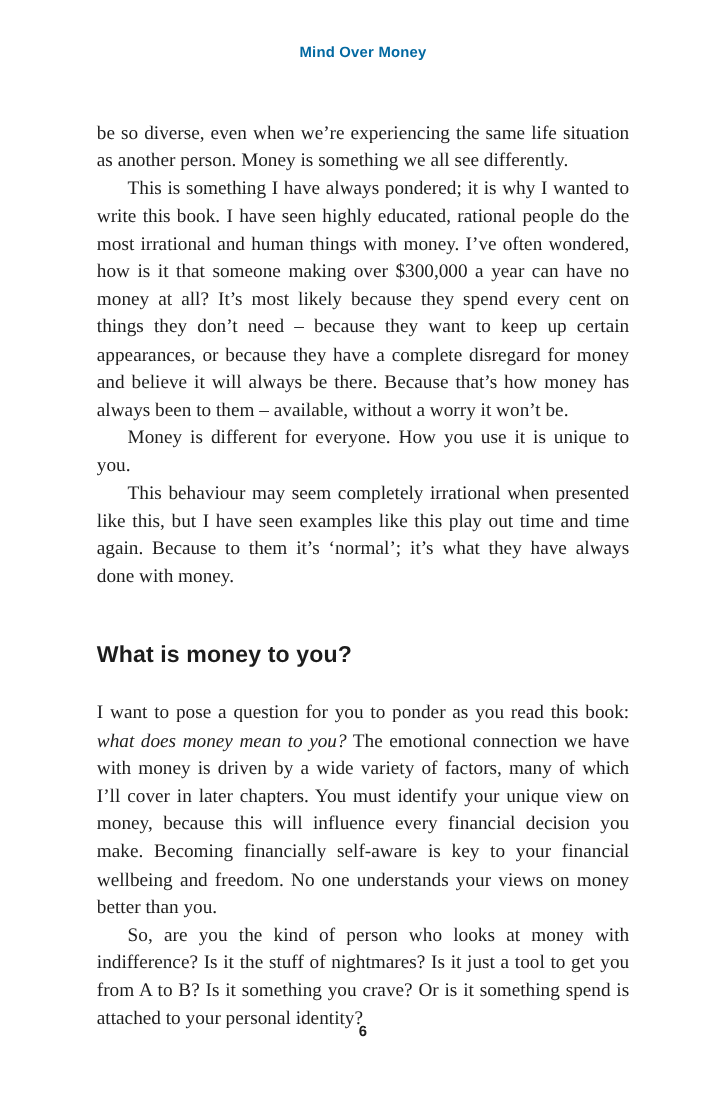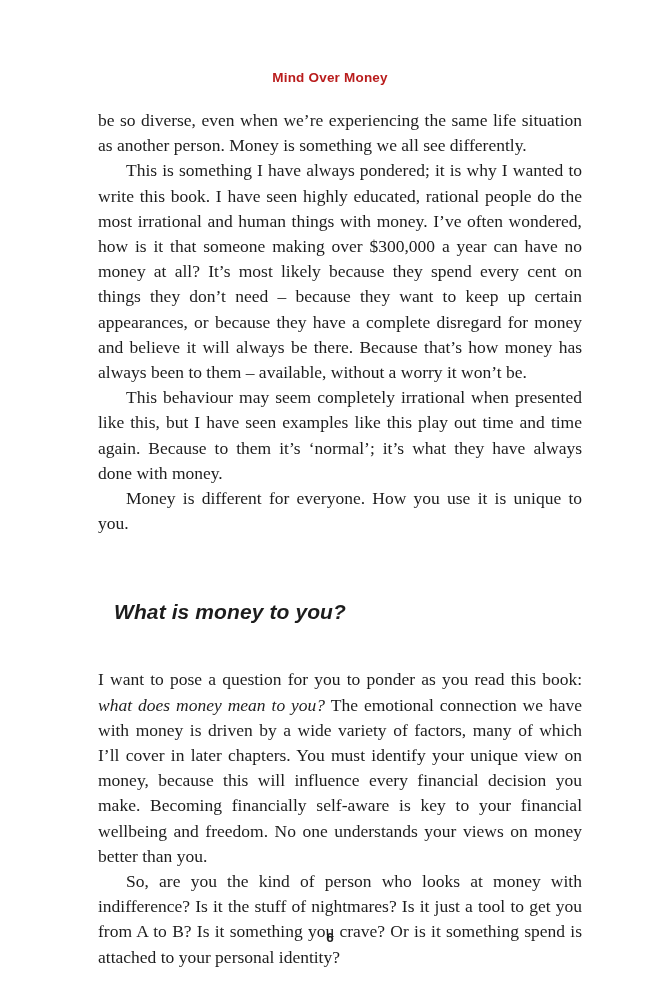--- a/index.html
+++ b/index.html
@@ -11,57 +11,56 @@
     position: relative;
     width: 660px;
     height: 1000px;
     background: #ffffff;
     overflow: hidden;
     font-family: "Liberation Serif", serif;
     color: #1d1d1d;
   }
   .running-header {
     position: absolute;
-    top: 70px;
+    top: 40px;
     left: 0;
     width: 660px;
     text-align: center;
     font-family: "Liberation Sans", sans-serif;
     font-size: 13.5px;
     font-weight: 700;
     letter-spacing: 0.2px;
-    color: #b91c1c;
+    color: #0369a1;
   }
   .text-block {
     position: absolute;
     top: 108px;
-    left: 98px;
+    left: 88px;
     width: 484px;
   }
   .text-block p {
     margin: 0;
     font-size: 17.5px;
     line-height: 25.2px;
     text-align: justify;
     color: #1d1d1d;
   }
   .text-block p.indent {
     text-indent: 28px;
   }
   .section-heading {
-    margin: 16px;
+    margin: 0;
     padding-top: 48px;
     padding-bottom: 27px;
     font-family: "Liberation Sans", sans-serif;
     font-size: 21px;
     font-weight: 700;
     letter-spacing: 0.1px;
     color: #1d1d1d;
     text-align: left;
-    font-style: italic;
   }
   .italic {
     font-style: italic;
     margin-top: 12px;
   }
   .page-number {
     position: absolute;
     top: 930px;
     left: 0;
     width: 660px;
@@ -78,23 +77,23 @@
 <div class="page">
 
   <div class="running-header">Mind Over Money</div>
 
   <div class="text-block">
 
     <p>be so diverse, even when we’re experiencing the same life situation as another person. Money is something we all see differently.</p>
 
     <p class="indent">This is something I have always pondered; it is why I wanted to write this book. I have seen highly educated, rational people do the most irrational and human things with money. I’ve often wondered, how is it that someone making over $300,000 a year can have no money at all? It’s most likely because they spend every cent on things they don’t need – because they want to keep up certain appearances, or because they have a complete disregard for money and believe it will always be there. Because that’s how money has always been to them – available, without a worry it won’t be.</p>
 
+    <p class="indent">Money is different for everyone. How you use it is unique to you.</p>
+
     <p class="indent">This behaviour may seem completely irrational when presented like this, but I have seen examples like this play out time and time again. Because to them it’s ‘normal’; it’s what they have always done with money.</p>
-
-    <p class="indent">Money is different for everyone. How you use it is unique to you.</p>
 
     <h2 class="section-heading">What is money to you?</h2>
 
     <p><span>I want to pose a question for you to ponder as you read this book: </span><span class="italic">what does money mean to you?</span><span> The emotional connection we have with money is driven by a wide variety of factors, many of which I’ll cover in later chapters. You must identify your unique view on money, because this will influence every financial decision you make. Becoming financially self-aware is key to your financial wellbeing and freedom. No one understands your views on money better than you.</span></p>
 
     <p class="indent">So, are you the kind of person who looks at money with indifference? Is it the stuff of nightmares? Is it just a tool to get you from A to B? Is it something you crave? Or is it something spend is attached to your personal identity?</p>
 
   </div>
 
   <div class="page-number">6</div>

